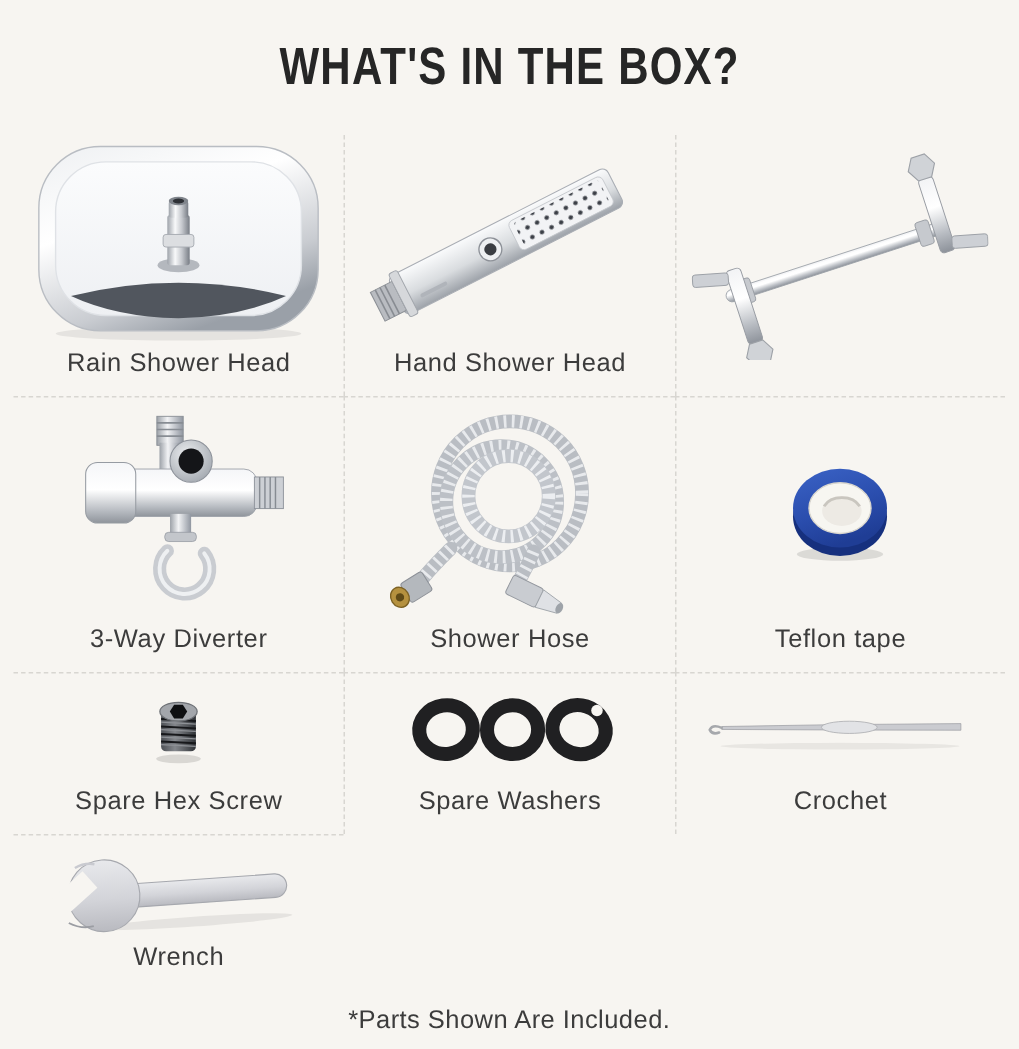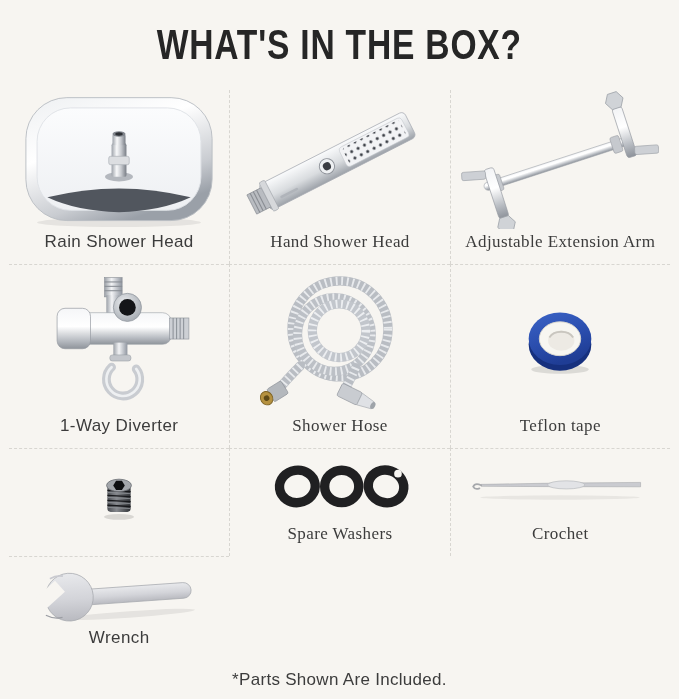--- a/index.html
+++ b/index.html
@@ -4,35 +4,35 @@
 <style>
   html,body{margin:0;padding:0;}
   body{
     width:679px;height:699px;overflow:hidden;
     background:#f7f5f1;
     font-family:"Liberation Sans",sans-serif;
     position:relative;
   }
   .title-wrap{height:90px;display:flex;align-items:center;justify-content:center;}
   .page-title{
-    margin:0;font-size:42px;font-weight:bold;color:#262626;
+    margin:0;font-size:35px;font-weight:bold;color:#262626;
     letter-spacing:1px;white-space:nowrap;
   }
   .condense{display:inline-block;transform:scaleX(0.8);transform-origin:center;}
   .grid{
     display:grid;
     grid-template-columns:repeat(3,1fr);
     grid-template-rows:174px 184px 108px 104px;
     margin:0 9px;
   }
   .cell{
     display:flex;flex-direction:column;align-items:center;justify-content:flex-end;
     padding-bottom:12px;overflow:hidden;min-width:0;
   }
-  .cell:nth-child(3n+2),.cell:nth-child(3n){border-left:1px dashed #d8d6d1;font-family:Liberation Serif, serif;}
+  .cell:nth-child(3n+2),.cell:nth-child(3n){border-left:1px dashed #d8d6d1;}
   .cell:nth-child(n+4){border-top:1px dashed #d8d6d1;}
   .art{flex:1;display:flex;align-items:center;justify-content:center;width:100%;min-height:0;}
   .label{font-size:17px;color:#3c3c3c;letter-spacing:0.4px;white-space:nowrap;margin-top:2px;}
   .footer{height:39px;display:flex;align-items:center;justify-content:center;text-align:center;}
   .footnote{font-size:17px;color:#3c3c3c;letter-spacing:0.3px;}
   svg{display:block;}
 </style>
 </head>
 <body>
 
@@ -127,21 +127,20 @@
           <rect x="178" y="40" width="11" height="56" rx="3" fill="url(#arm-ch)" stroke="#979ba2" stroke-width="0.7"></rect>
           <polygon points="173.5,32 178.5,23.3 188.5,23.3 193.5,32 188.5,40.7 178.5,40.7" fill="#d0d3d7" stroke="#9da1a7" stroke-width="0.8"></polygon>
           <rect x="188" y="86" width="26" height="9" rx="2" transform="rotate(14 188 90)" fill="#cdd0d5" stroke="#9da1a7" stroke-width="0.7"></rect>
           <rect x="30" y="69" width="10" height="18" rx="2" fill="#c6c9ce" stroke="#979ba2" stroke-width="0.6"></rect>
           <rect x="25" y="60" width="11" height="56" rx="3" fill="url(#arm-ch)" stroke="#979ba2" stroke-width="0.7"></rect>
           <polygon points="20.5,124 25.5,115.3 35.5,115.3 40.5,124 35.5,132.7 25.5,132.7" fill="#d0d3d7" stroke="#9da1a7" stroke-width="0.8"></polygon>
           <rect x="0" y="58" width="26" height="9" rx="2" transform="rotate(14 13 62)" fill="#cdd0d5" stroke="#9da1a7" stroke-width="0.7"></rect>
         </g>
       </svg>
     </div>
-    <div class="label">Adjustable Extension Arm</div>
   </div>
 
   <div class="cell">
     <div class="art">
       <svg width="167" height="145" viewBox="0 0 190 165" aria-hidden="true">
         <defs>
           <linearGradient id="dv-h" x1="0" y1="0" x2="0" y2="1">
             <stop offset="0" stop-color="#f5f6f8"></stop>
               <stop offset="0.45" stop-color="#ffffff"></stop>
             <stop offset="0.8" stop-color="#b7bbc1"></stop>
@@ -170,21 +169,21 @@
         <line x1="164" y1="58" x2="164" y2="82" stroke="#878c93" stroke-width="1.1"></line>
         <line x1="168" y1="58" x2="168" y2="82" stroke="#878c93" stroke-width="1.1"></line>
         <circle cx="104" cy="46" r="16" fill="url(#dv-rad)" stroke="#8d929a" stroke-width="0.8"></circle>
         <circle cx="104" cy="46" r="9.5" fill="#141518"></circle>
         <rect x="88" y="86" width="16" height="16" fill="url(#dv-v)"></rect>
         <rect x="84" y="100" width="24" height="7" rx="3" fill="#c3c6cb" stroke="#969ba2" stroke-width="0.6"></rect>
         <path d="M86 114 A19 19 0 1 0 114 116" fill="none" stroke="#c9ccd1" stroke-width="10" stroke-linecap="round"></path>
         <path d="M86 114 A19 19 0 1 0 114 116" fill="none" stroke="#eef0f2" stroke-width="3" stroke-linecap="round"></path>
       </svg>
     </div>
-    <div class="label">1-Way Diverter</div>
+    <div class="label">3-Way Diverter</div>
   </div>
 
   <div class="cell">
     <div class="art">
       <svg width="194" height="148" viewBox="0 0 210 160" aria-hidden="true">
         <g fill="none">
           <circle cx="105" cy="68" r="52" stroke="#b9bdc3" stroke-width="10"></circle>
           <circle cx="105" cy="68" r="52" stroke="#e8eaed" stroke-width="9" stroke-dasharray="2 4"></circle>
           <circle cx="99" cy="74" r="40" stroke="#bcc0c6" stroke-width="10"></circle>
           <circle cx="99" cy="74" r="40" stroke="#e8eaed" stroke-width="9" stroke-dasharray="2 4"></circle>
@@ -255,20 +254,21 @@
         <g stroke="#8e9196" stroke-width="1">
           <line x1="21" y1="30.5" x2="49" y2="32"></line>
             <line x1="21" y1="36.5" x2="49" y2="38"></line>
           <line x1="21" y1="42.5" x2="49" y2="44"></line>
             <line x1="21" y1="48.5" x2="49" y2="50"></line>
         </g>
         <ellipse cx="35" cy="22" rx="15" ry="7.5" fill="#a3a6ab" stroke="#6e7176" stroke-width="1"></ellipse>
         <polygon points="28,22 31.5,16.5 38.5,16.5 42,22 38.5,27.5 31.5,27.5" fill="#0e0f11"></polygon>
       </svg>
     </div>
+    <div class="label">Spare Hex Screw</div>
   </div>
 
   <div class="cell">
     <div class="art">
       <svg width="162" height="64" viewBox="0 0 190 75" aria-hidden="true">
         <ellipse cx="45" cy="38" rx="21" ry="19" transform="rotate(-8 45 38)" fill="none" stroke="#202022" stroke-width="11"></ellipse>
         <ellipse cx="97" cy="38" rx="20" ry="19" fill="none" stroke="#202022" stroke-width="11"></ellipse>
         <ellipse cx="149" cy="38" rx="21" ry="19" transform="rotate(18 149 38)" fill="none" stroke="#202022" stroke-width="11"></ellipse>
         <circle cx="163" cy="23" r="4.5" fill="#f7f5f1"></circle>
       </svg>

